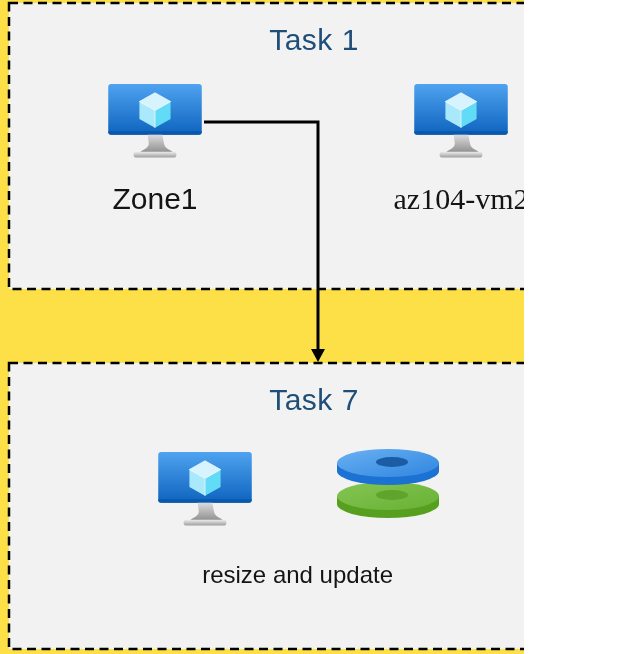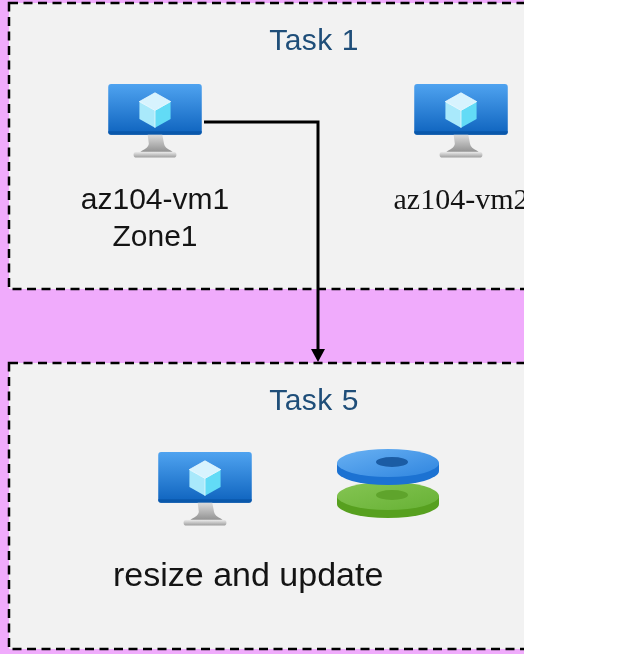--- a/index.html
+++ b/index.html
@@ -1,32 +1,32 @@
 <!DOCTYPE html>
 <html><head>
 <meta charset="utf-8">
 <style>
   html,body{margin:0;padding:0;background:#ffffff;}
-  .diagram{position:relative;width:524px;height:654px;background:#f0abfc;overflow:hidden;
+  .diagram{position:relative;width:524px;height:654px;background:#fde047;overflow:hidden;
            font-family:"Liberation Sans", sans-serif;}
   .bg-layer{position:absolute;left:0;top:0;width:628px;height:654px;}
   .abs{position:absolute;}
   .task-title{width:612px;left:8px;text-align:center;font-size:30px;line-height:36px;
               color:#1F4E79;letter-spacing:0.5px;}
   .title-1{top:22px;}
   .title-2{top:382px;}
   .vm-icon{width:94px;height:76px;}
   .vm-1{left:108px;top:84px;}
   .vm-2{left:414px;top:84px;}
   .vm-3{left:158px;top:452px;}
   .disks-icon{left:335px;top:448px;width:106px;height:70px;}
   .vm-label{width:200px;text-align:center;font-size:30px;line-height:37px;color:#141414;top:180px;}
   .label-1{left:55px;}
   .label-2{left:361px;font-family:Liberation Serif, serif;}
-  .caption{left:113px;top:556px;width:280px;text-align:left;font-size:34px;line-height:37px;color:#141414;}
+  .caption{left:113px;top:556px;width:280px;text-align:right;font-size:24px;line-height:37px;color:#141414;}
   .hidden-defs{position:absolute;width:0;height:0;overflow:hidden;}
 </style>
 </head>
 <body>
 
 <svg class="hidden-defs" aria-hidden="true">
   <defs>
     <linearGradient id="scr" x1="0" y1="0" x2="0" y2="1">
       <stop offset="0" stop-color="#4FA3F0"></stop>
         <stop offset="1" stop-color="#0E63BE"></stop>
@@ -77,28 +77,27 @@
       <use href="#vm-shape"></use>
     </svg>
   </div>
   <div class="abs vm-2">
     <svg class="vm-icon" viewBox="0 0 96 78">
       <use href="#vm-shape"></use>
     </svg>
   </div>
 
   <div class="abs vm-label label-1">
-    <div>az104-vm1</div>
     <div>Zone1</div>
   </div>
   <div class="abs vm-label label-2">
     <div>az104-vm2</div>
   </div>
 
-  <div class="abs task-title title-2">Task 5</div>
+  <div class="abs task-title title-2">Task 7</div>
 
   <div class="abs vm-3">
     <svg class="vm-icon" viewBox="0 0 96 78">
       <use href="#vm-shape"></use>
     </svg>
   </div>
 
   <svg class="abs disks-icon" viewBox="0 0 106 70">
 
     <ellipse cx="53" cy="56" rx="51" ry="14" fill="#57A01F"></ellipse>

